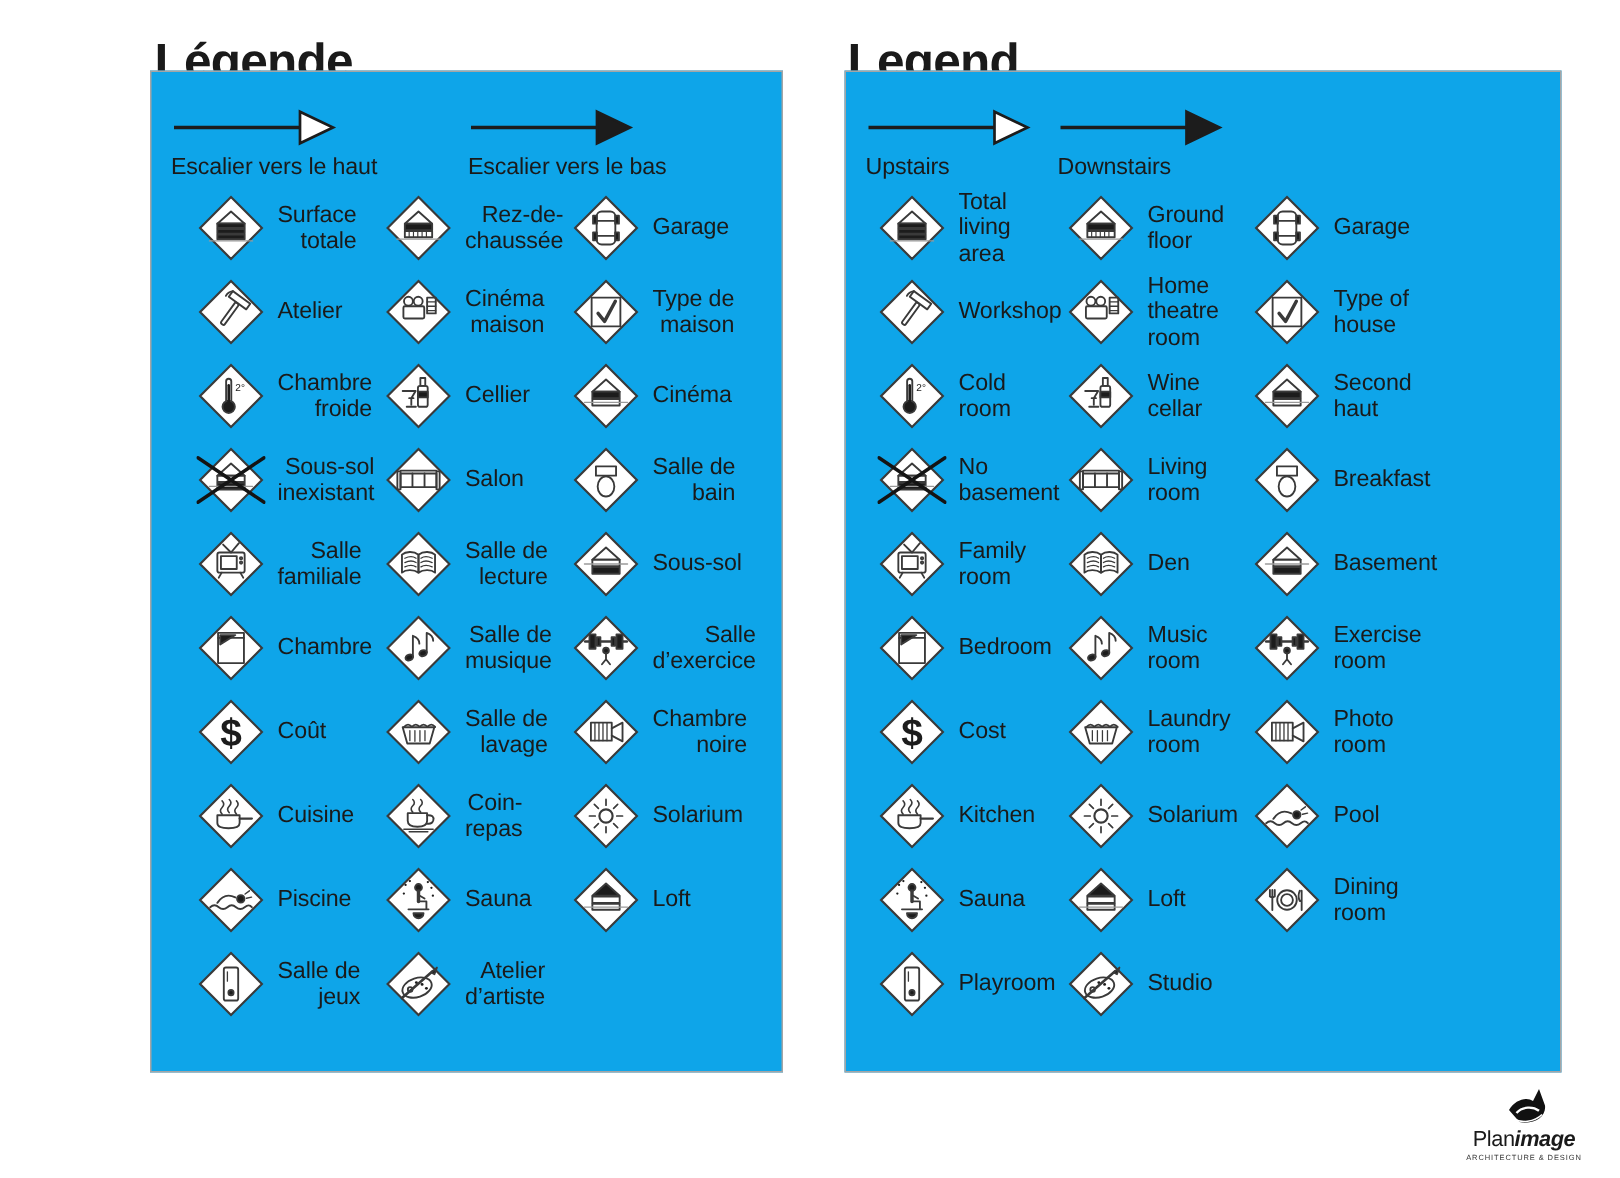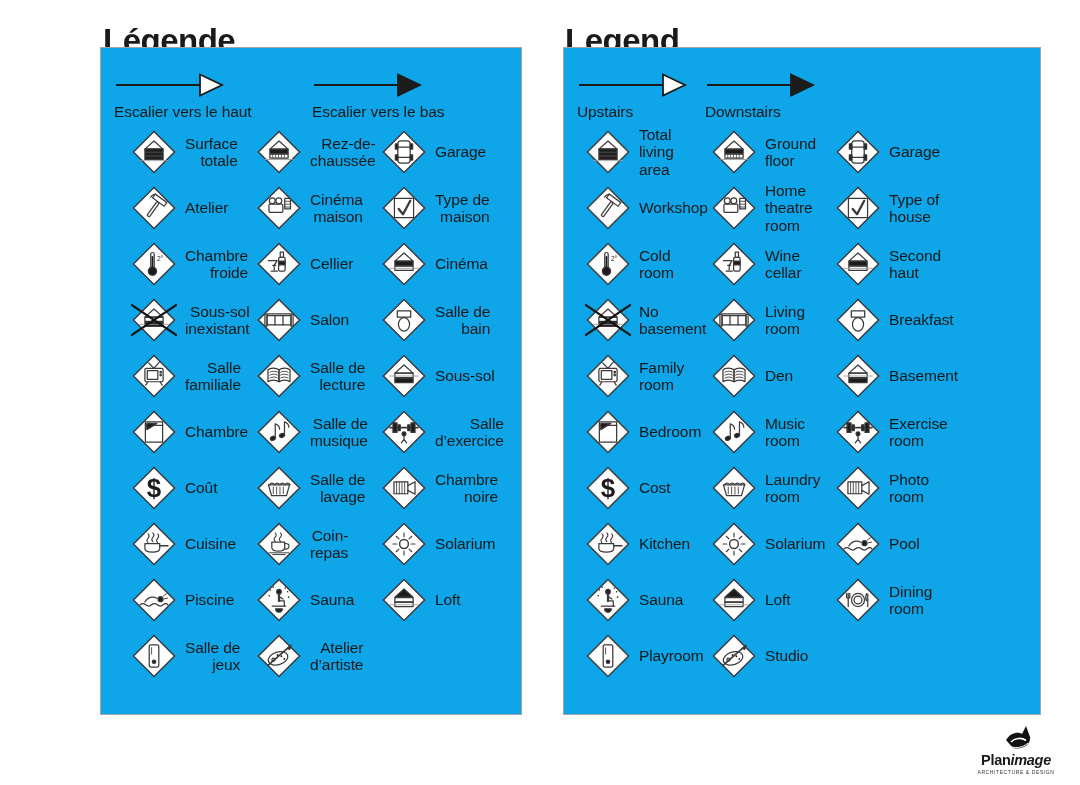--- a/index.html
+++ b/index.html
@@ -19,21 +19,21 @@
   .grid{display:grid;grid-auto-rows:56px;align-items:center;}
   #panel-fr .grid{grid-template-columns:125px 125px 1fr;margin-left:30px;text-align:right;}
   #panel-en .grid{grid-template-columns:126px 124px 1fr;margin-left:21px;}
   .cell{display:flex;align-items:center;gap:8px;}
   .dicon{flex:none;width:46px;height:46px;display:block;}
   .dicon svg{display:block;}
   .cell-label{font-size:15.5px;line-height:1.12;white-space:pre-line;letter-spacing:-0.1px;}
   .logo{position:absolute;right:16px;bottom:10px;width:96px;text-align:center;}
   .logo-mark{display:block;margin:0 auto 1px auto;}
   .logo-text{font-size:14.5px;line-height:1;}
-  .logo-text .b{font-weight:700;letter-spacing:-0.3px;}
+  .logo-text .b{font-weight:400;letter-spacing:-0.3px;}
   .logo-text .i{font-style:italic;font-weight:600;letter-spacing:-0.3px;}
   .logo-tag{font-size:5px;letter-spacing:0.6px;color:#333;margin-top:1.5px;}
 </style>
 </head>
 <body>
 
 <div class="page">
 
   <h1 class="panel-title" id="title-fr">Légende</h1>
   <h1 class="panel-title" id="title-en">Legend</h1>

